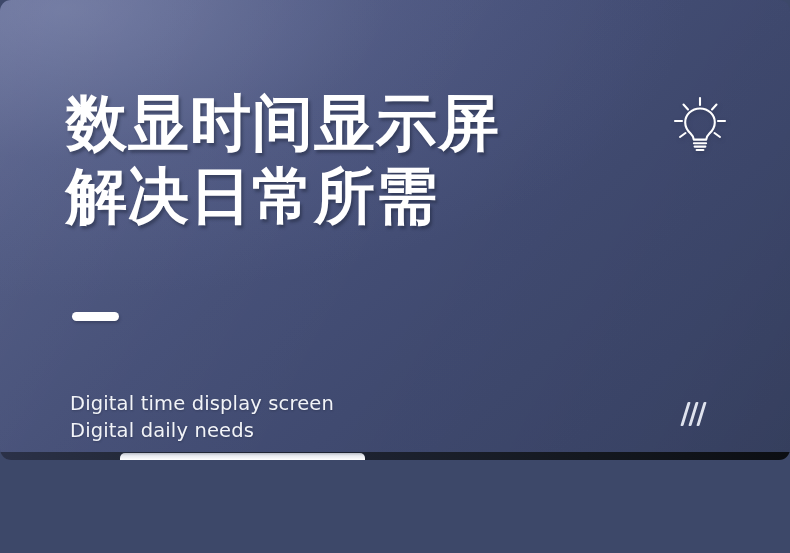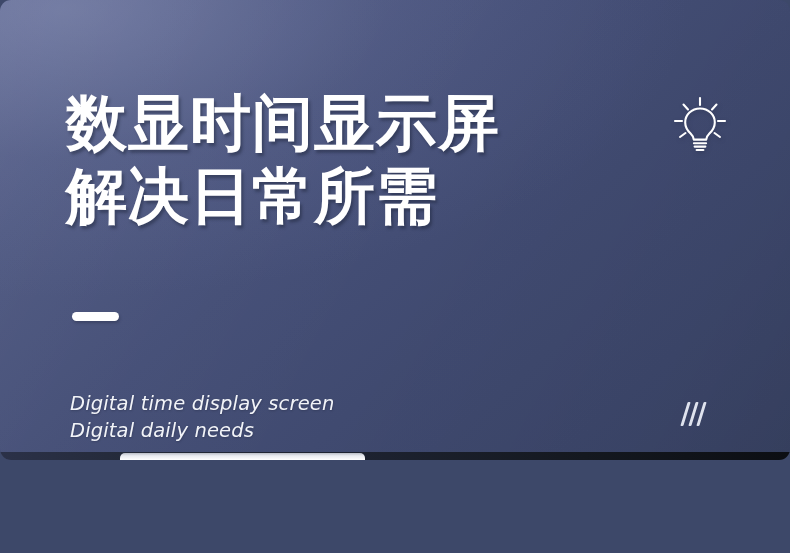--- a/index.html
+++ b/index.html
@@ -74,21 +74,21 @@
     color: #f2f4f8;
     font-family: "DejaVu Sans", "Liberation Sans", sans-serif;
     font-weight: 400;
     font-size: 19.5px;
     line-height: 27px;
     letter-spacing: 0.15px;
     text-shadow: 0.5px 1px 2px rgba(25,30,50,0.30);
     white-space: nowrap;
     z-index: 3;
   }
-  .subtitle .line { display: block; font-style: italic; }
+  .subtitle .line { display: block; }
 
   
   .bulb-icon {
     position: absolute;
     left: 671px;
     top: 96px;
     width: 58px;
     height: 60px;
     z-index: 3;
   }

